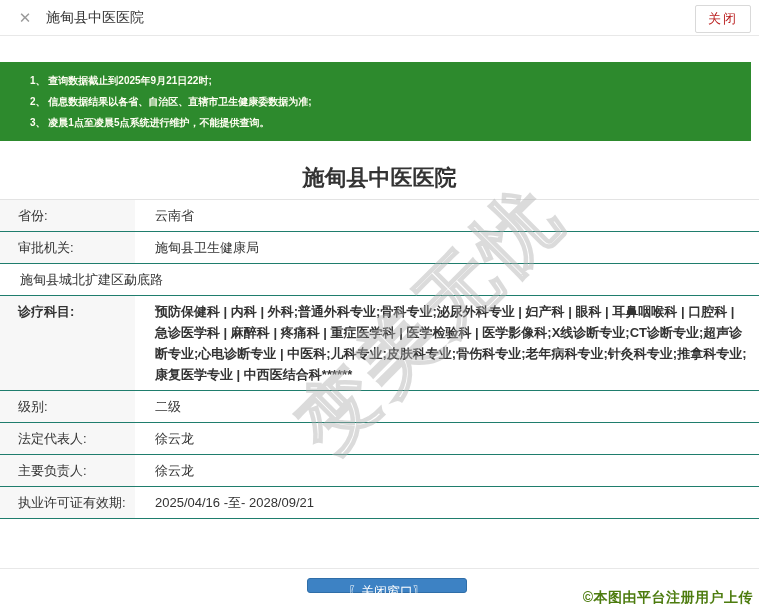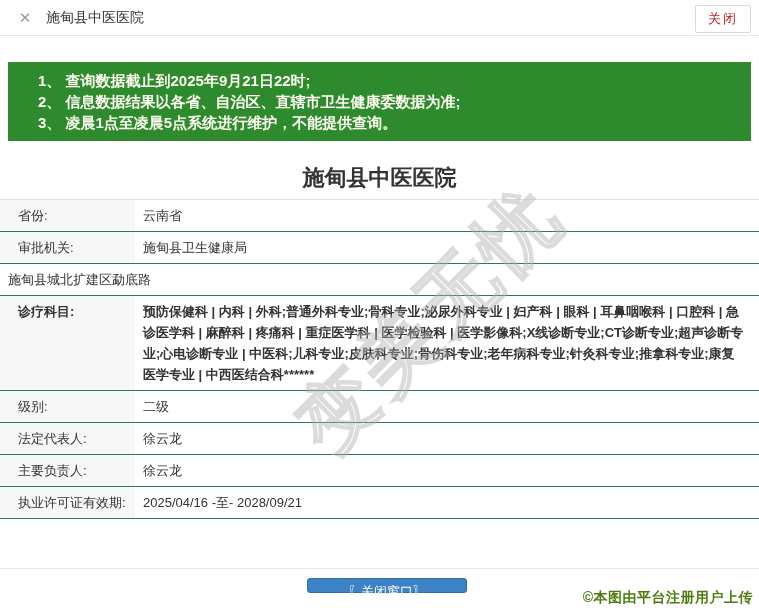--- a/index.html
+++ b/index.html
@@ -21,41 +21,41 @@
   }
   .topbar .bar-title { margin-left:10px; font-size:14px; color:#333; }
   .topbar .close-btn {
     position:absolute; right:8px; top:5px;
     background:#fff; border:1px solid #d9d9d9; border-radius:2px;
     font-size:13px; color:#b91c1c; padding:4px 12px; letter-spacing:2px; cursor:pointer;
   }
 
   
   .notice {
-    margin:26px 8px 0 8px; background:#2d8a2d; color:#fffef2;
-    font-size:15px; font-weight:bold; padding:8px 10px 8px 30px; line-height:21px;
+    margin:26px 8px 0 0; background:#2d8a2d; color:#fffef2;
+    font-size:10px; font-weight:bold; padding:8px 10px 8px 30px; line-height:21px;
   }
 
   
   .hospital-title {
     margin-top:22px; text-align:center; font-size:22px; font-weight:600;
     color:#333; height:30px; line-height:30px;
   }
 
   
   .info-table { margin-top:6px; border-top:1px solid #e3e3e3; }
   .trow {
     display:flex; border-bottom:1px solid #1f7d6d; font-size:13px;
   }
   .tlabel {
     flex:0 0 135px; background:#f7f7f7; padding:7px 4px 7px 18px;
     line-height:17px; color:#333;
   }
   .tvalue {
-    flex:1 1 auto; padding:7px 12px 7px 8px; line-height:17px; color:#333;
+    flex:1 1 auto; padding:7px 12px 7px 8px; line-height:17px; color:#333;margin-left:12px;
   }
   .trow.multi .tvalue, .trow.multi .tlabel { line-height:21px; padding-top:5px; padding-bottom:5px;font-weight:bold; }
 
   
   .bottom-divider {
     position:absolute; left:0; right:0; top:568px; border-top:1px solid #e8e8e8;
   }
   .close-window-btn {
     position:absolute; left:307px; top:578px; width:160px; height:15px;
     background:#3d82c4; border:1px solid #2f6ea8; border-radius:3px;

